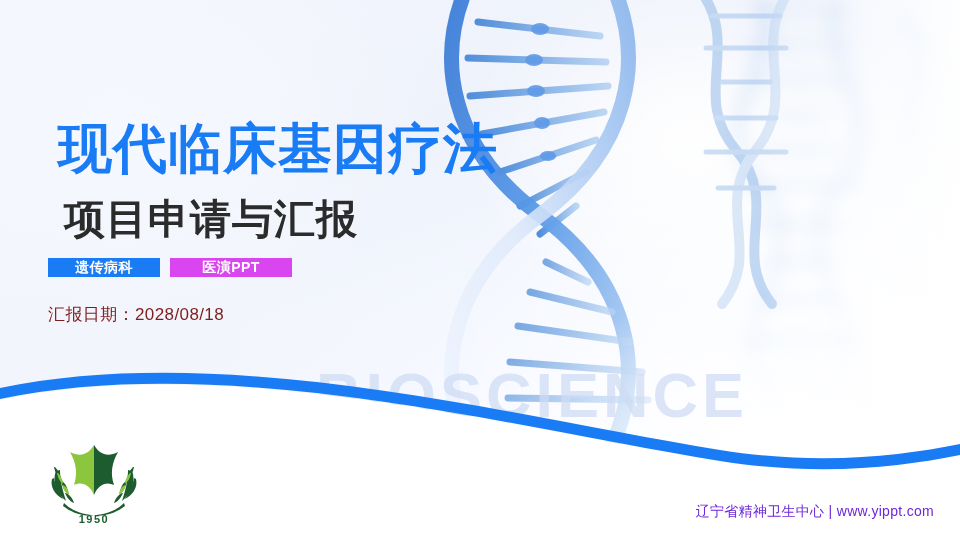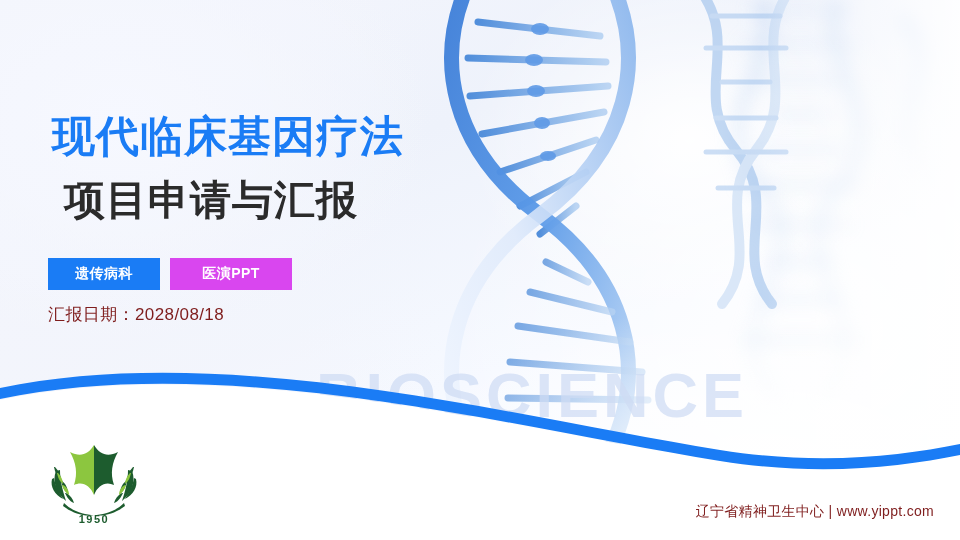--- a/index.html
+++ b/index.html
@@ -73,45 +73,45 @@
   }
 
   
   .title-block {
     position: absolute;
     left: 48px;
     top: 108px;
     width: 520px;
   }
   .title-line1 {
-    font-size: 43px;
+    font-size: 54px;
     font-weight: 700;
     line-height: 1.14;
     color: #1a7cf5;
     letter-spacing: 1px;
-    margin: 4px;
+    margin: 10px;
   }
   .title-line2 {
     font-size: 41px;
     font-weight: 700;
     line-height: 1.14;
     color: #2b2b2b;
     letter-spacing: 1px;
     margin: 16px;
   }
 
   .badges {
     position: absolute;
     left: 48px;
     top: 258px;
     display: flex;
     gap: 10px;
   }
   .badge {
-    height: 32px;
+    height: 19px;
     display: flex;
     align-items: center;
     justify-content: center;
     padding: 0 16px;
     font-size: 14px;
     font-weight: 700;
     color: #ffffff;
     letter-spacing: 0.5px;
     box-sizing: border-box;
   }
@@ -135,21 +135,21 @@
     width: 104px;
     height: 88px;
   }
 
   
   .footer {
     position: absolute;
     right: 26px;
     top: 503px;
     font-size: 14px;
-    color: #7f1d1d;
+    color: #6d28d9;
     letter-spacing: 0.3px;
     white-space: nowrap;
   }
 </style>
 </head>
 <body>
 
 <div class="slide">
 
   <div class="photo-bg"></div>

